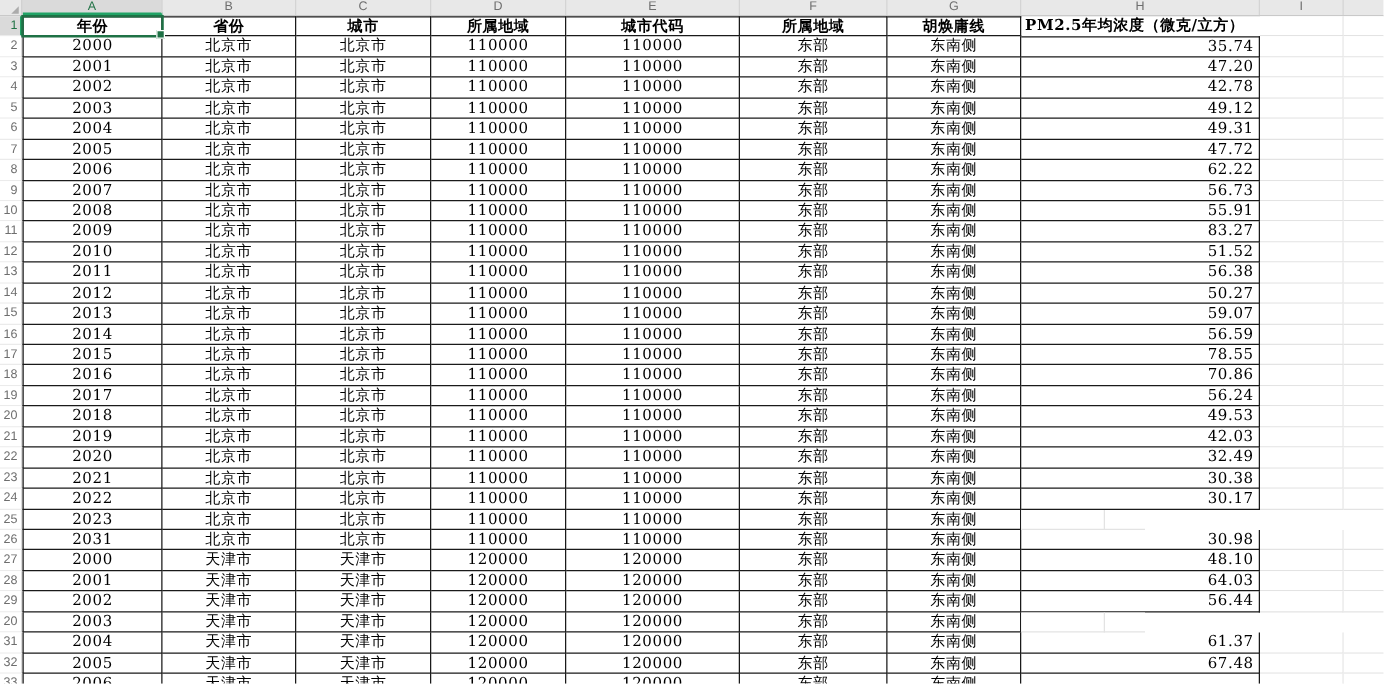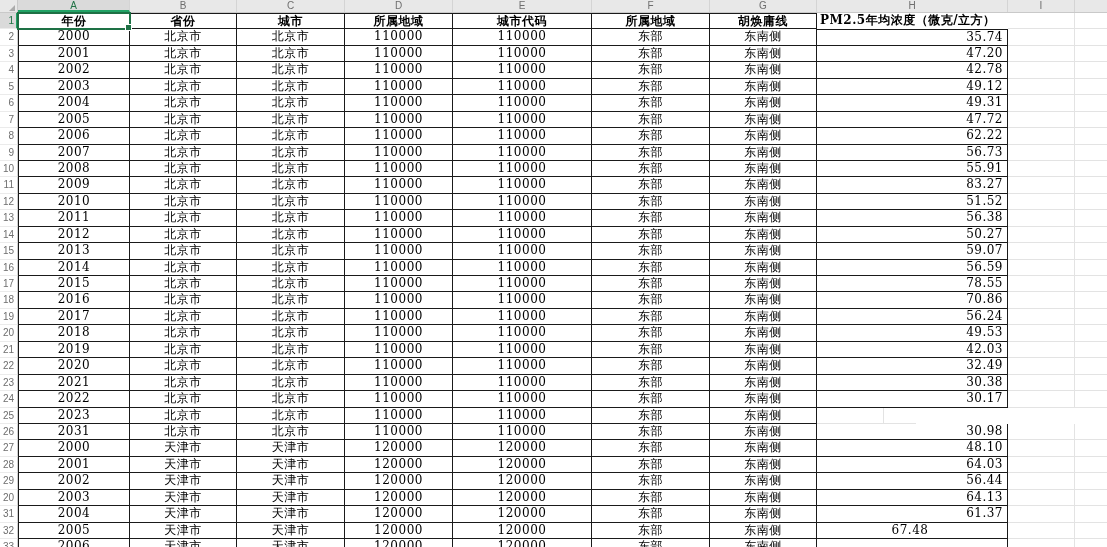--- a/index.html
+++ b/index.html
@@ -507,21 +507,20 @@
       </div>
       <div class="row">
         <div class="rownum">20</div>
         <div class="cell first" style="flex: 0 0 112px;">2003</div>
         <div class="cell" style="flex: 0 0 107px;">天津市</div>
         <div class="cell" style="flex: 0 0 108px;">天津市</div>
         <div class="cell" style="flex: 0 0 108px;">120000</div>
         <div class="cell" style="flex: 0 0 139px;">120000</div>
         <div class="cell" style="flex: 0 0 118px;">东部</div>
         <div class="cell" style="flex: 0 0 107px;">东南侧</div>
-        <div class="cell num" style="flex: 0 0 191px;">64.13</div>
         <div class="gcell vline" style="flex: 0 0 67px;"></div>
         <div class="gcell" style="flex: 0 0 32px;"></div>
       </div>
       <div class="row">
         <div class="rownum">31</div>
         <div class="cell first" style="flex: 0 0 112px;">2004</div>
         <div class="cell" style="flex: 0 0 107px;">天津市</div>
         <div class="cell" style="flex: 0 0 108px;">天津市</div>
         <div class="cell" style="flex: 0 0 108px;">120000</div>
         <div class="cell" style="flex: 0 0 139px;">120000</div>
@@ -533,21 +532,21 @@
       </div>
       <div class="row">
         <div class="rownum">32</div>
         <div class="cell first" style="flex: 0 0 112px;">2005</div>
         <div class="cell" style="flex: 0 0 107px;">天津市</div>
         <div class="cell" style="flex: 0 0 108px;">天津市</div>
         <div class="cell" style="flex: 0 0 108px;">120000</div>
         <div class="cell" style="flex: 0 0 139px;">120000</div>
         <div class="cell" style="flex: 0 0 118px;">东部</div>
         <div class="cell" style="flex: 0 0 107px;">东南侧</div>
-        <div class="cell num" style="flex: 0 0 191px; text-align: center;">67.48</div>
+        <div class="cell num" style="flex: 0 0 191px;">67.48</div>
         <div class="gcell vline" style="flex: 0 0 67px;"></div>
         <div class="gcell" style="flex: 0 0 32px;"></div>
       </div>
       <div class="row">
         <div class="rownum">33</div>
         <div class="cell first" style="flex: 0 0 112px;">2006</div>
         <div class="cell" style="flex: 0 0 107px;">天津市</div>
         <div class="cell" style="flex: 0 0 108px;">天津市</div>
         <div class="cell" style="flex: 0 0 108px;">120000</div>
         <div class="cell" style="flex: 0 0 139px;">120000</div>

